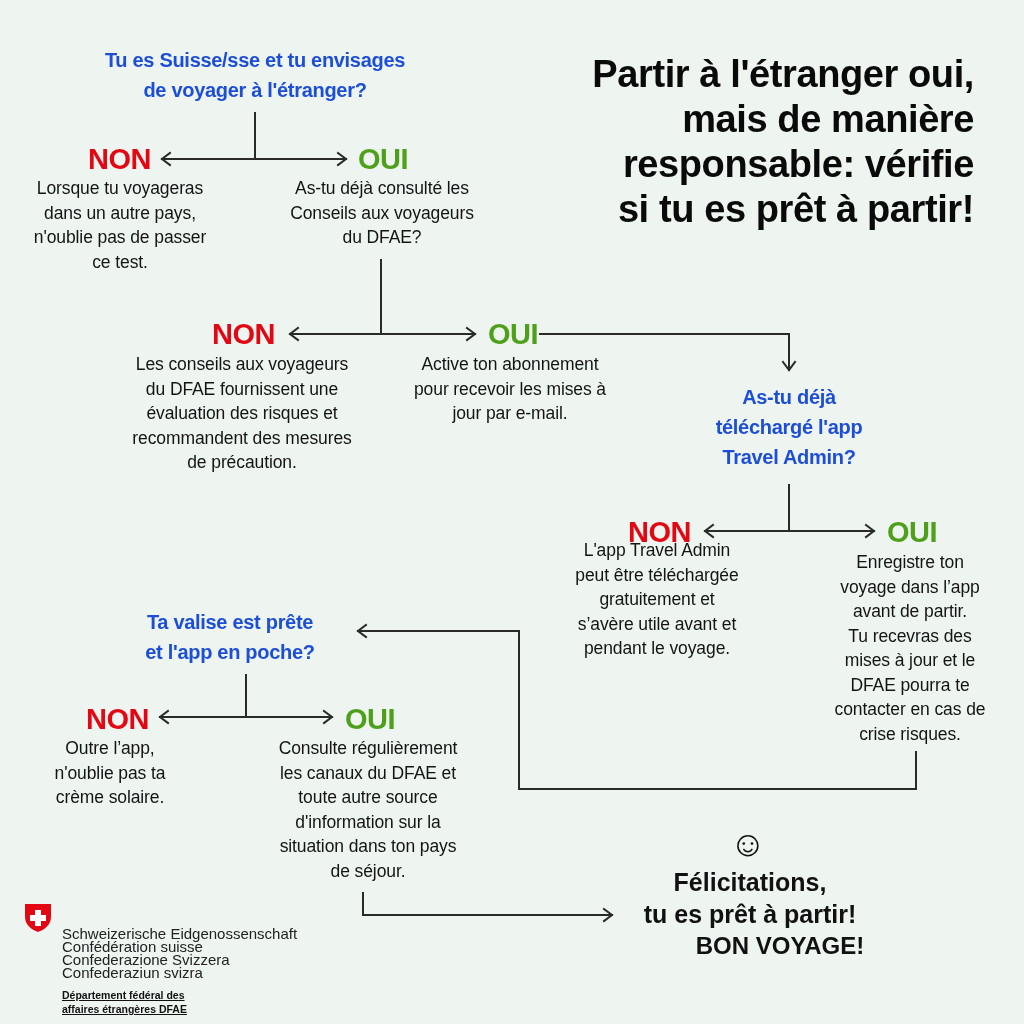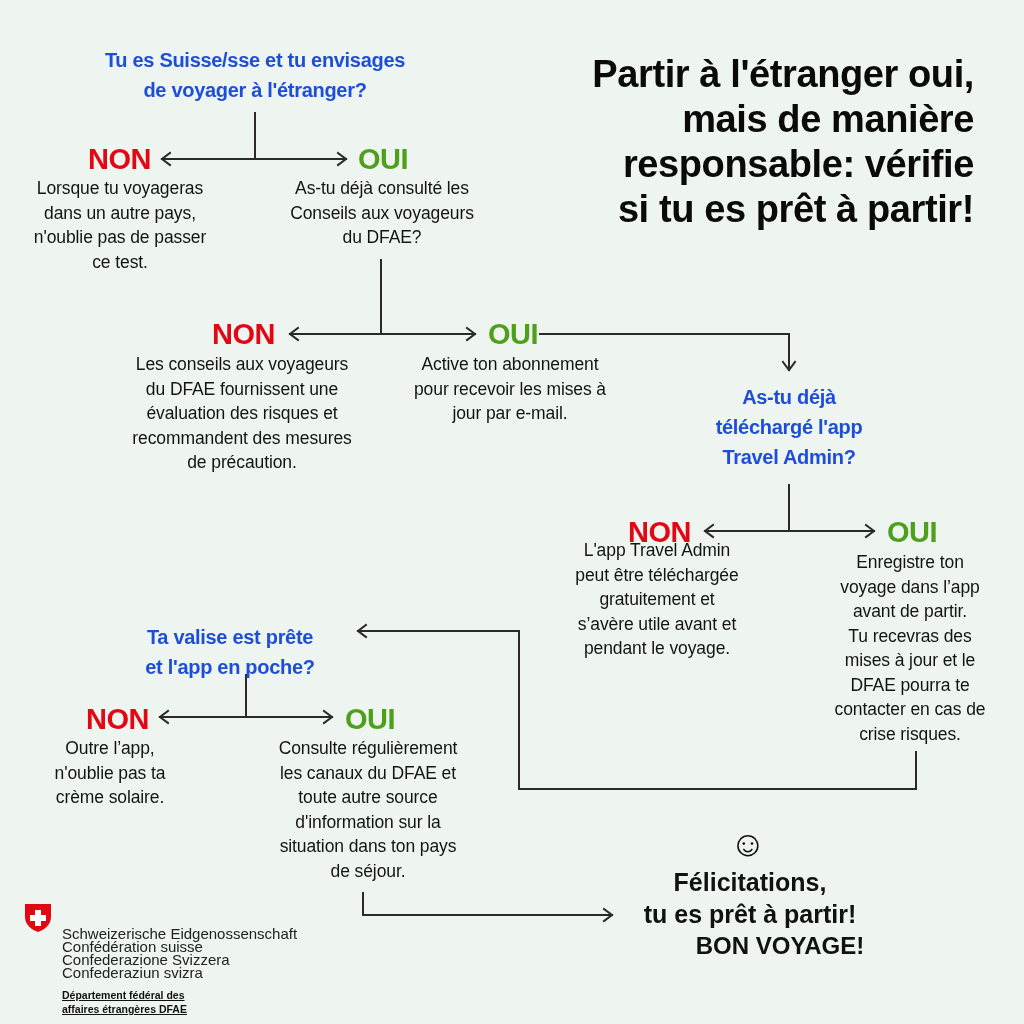--- a/index.html
+++ b/index.html
@@ -108,21 +108,21 @@
 pendant le voyage.</div>
 <div class="abs txt" style="left:812px; top:550px; width:196px;">Enregistre ton
 voyage dans l’app
 avant de partir.
 Tu recevras des
 mises à jour et le
 DFAE pourra te
 contacter en cas de
 crise risques.</div>
 
-<div class="abs q" style="left:100px; top:622px; width:260px;">Ta valise est prête
+<div class="abs q" style="left:100px; top:607px; width:260px;">Ta valise est prête
 et l'app en poche?</div>
 <div class="abs non" style="left:86px; top:703px;">NON</div>
 <div class="abs oui" style="left:345px; top:703px;">OUI</div>
 <div class="abs txt" style="left:30px; top:736px; width:160px;">Outre l’app,
 n'oublie pas ta
 crème solaire.</div>
 <div class="abs txt" style="left:248px; top:736px; width:240px;">Consulte régulièrement
 les canaux du DFAE et
 toute autre source
 d'information sur la

